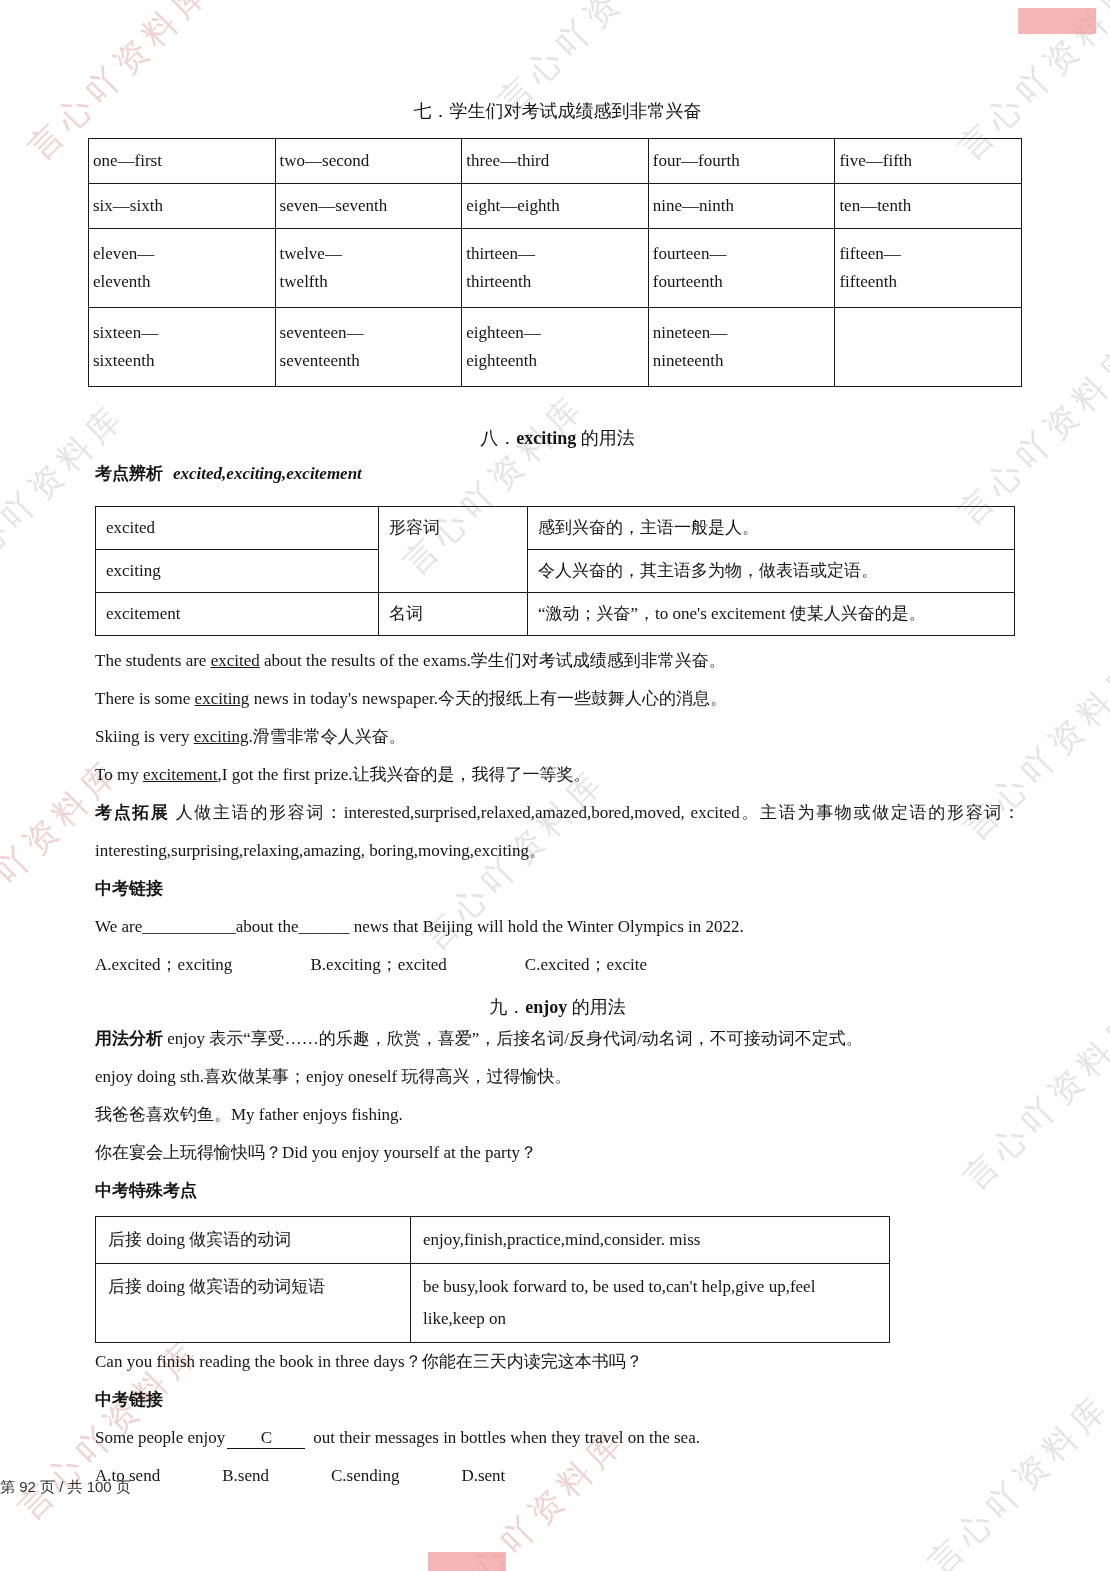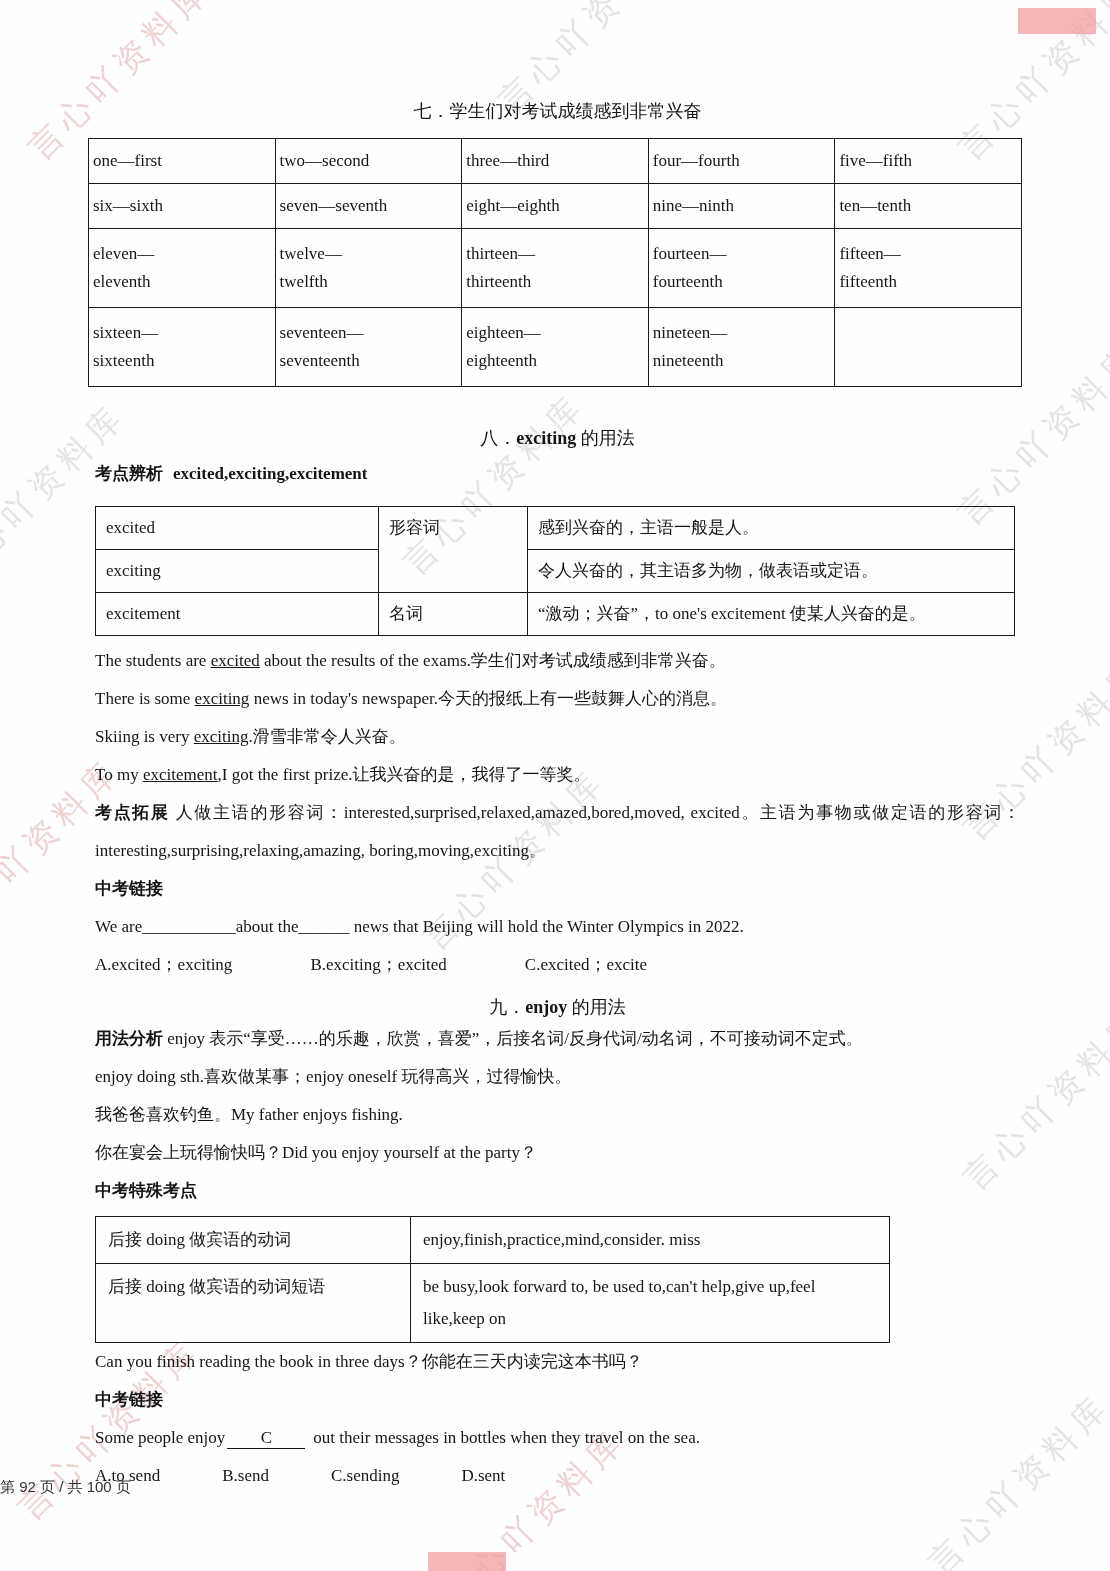--- a/index.html
+++ b/index.html
@@ -12,21 +12,21 @@
   .wm-box{position:absolute;z-index:0;background:rgba(240,158,158,0.75);}
   
   .content{position:absolute;left:95px;top:98px;width:925px;font-size:17px;z-index:1;}
   .center{text-align:center;}
   .sec-title{font-size:18px;line-height:26px;}
   .kw{font-weight:bold;}
   .mt38{margin-top:38px;text-align:center;}
   .mt10{margin-top:10px;}
   p.line{line-height:38px;margin:0;}
   .label-line{margin-top:8px;line-height:30px;}
-  b.en{margin-left:10px;}
+  b.en{margin-left:10px;font-style:italic;}
   .u{text-decoration:underline;}
   table{border-collapse:collapse;position:relative;z-index:1;background:transparent;}
   .num-table{width:934px;margin:14px 0 0 -7px;table-layout:fixed;}
   .num-table td{border:1px solid #1a1a1a;text-align:left;white-space:pre-line;padding:4px;line-height:28px;font-size:17px;}
   .num-table tr.single td{height:36px;}
   .num-table tr.double td{height:70px;}
   .pos-table{width:920px;margin-top:12px;}
   .pos-table td{border:1px solid #1a1a1a;padding:9px 10px;font-size:17px;vertical-align:top;line-height:24px;}
   .pos-table .c1{width:262px;}
   .pos-table .c2{width:128px;}

